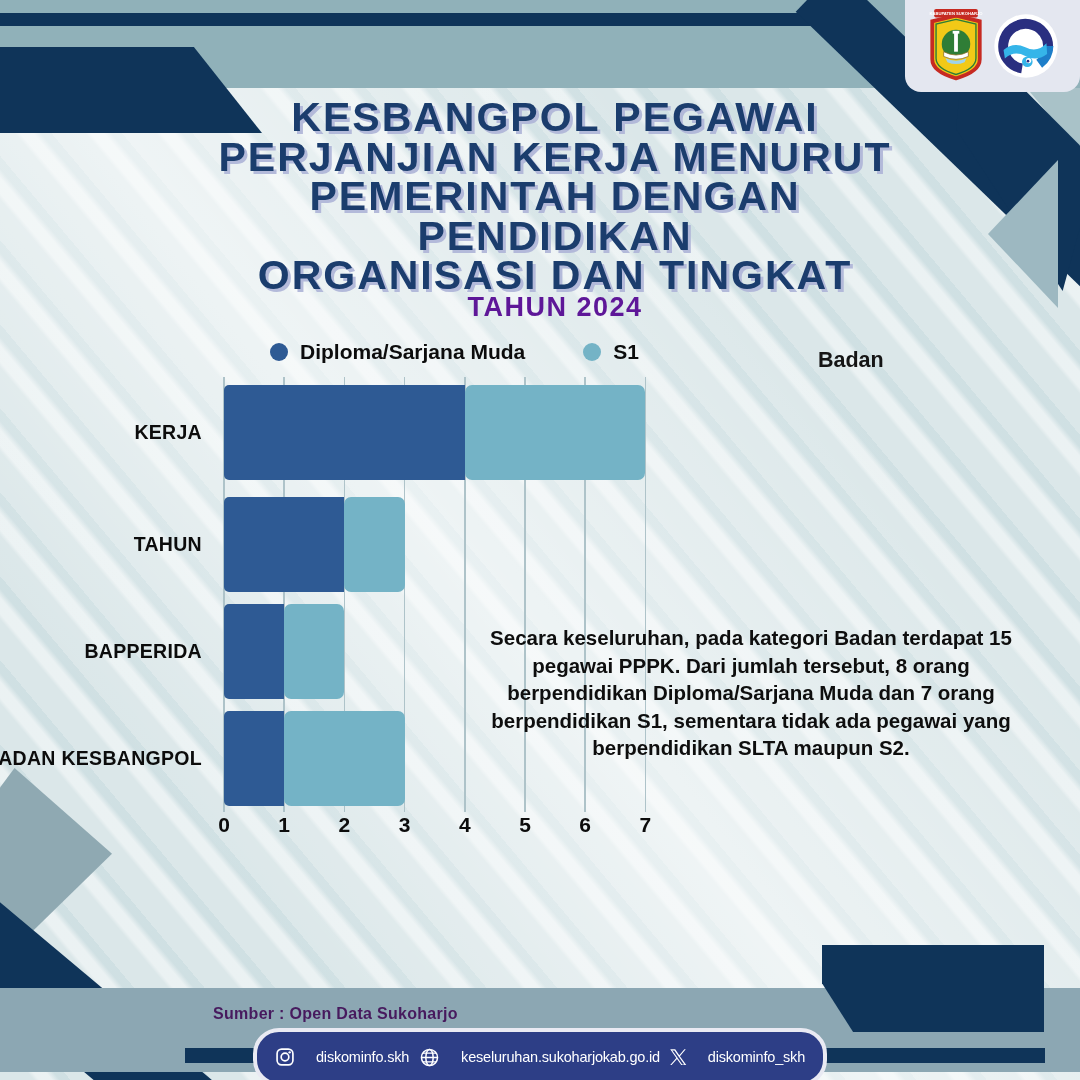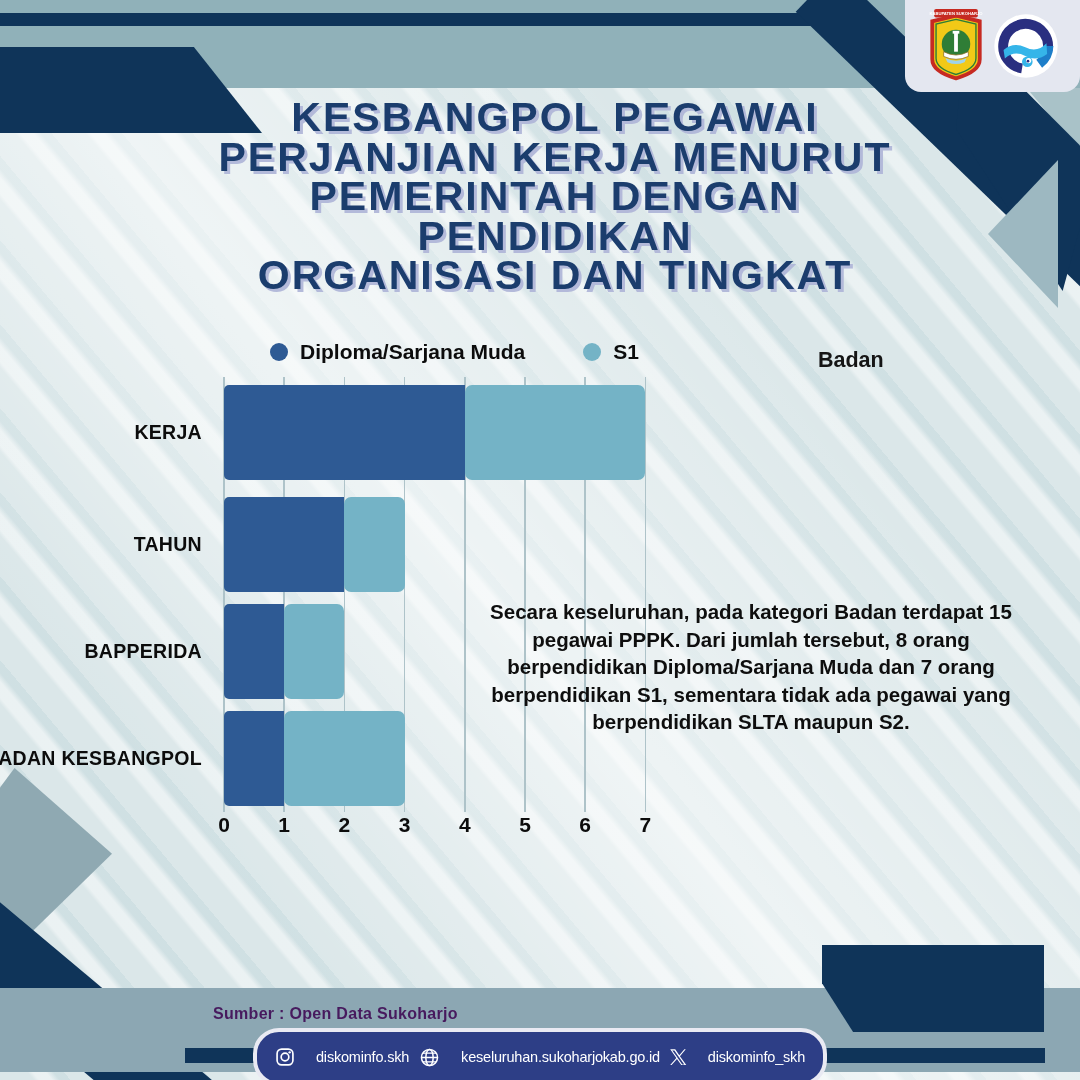--- a/index.html
+++ b/index.html
@@ -51,21 +51,21 @@
   .gridline{position:absolute;width:1.5px;background:#aec3c9;}
   .bar-seg{position:absolute;}
   .seg-0{border-radius:5px 0 0 5px;}
   .seg-1{border-radius:7px;}
   .cat-label{position:absolute;left:0;width:212px;display:flex;align-items:center;
     justify-content:flex-end;padding-right:10px;box-sizing:border-box;
     font-weight:bold;font-size:19.5px;letter-spacing:.3px;color:#0c0c0c;white-space:nowrap;}
   .tick-label{position:absolute;width:40px;text-align:center;
     font-weight:bold;font-size:21px;color:#0c0c0c;}
   
-  .annotation{left:468px;top:598px;width:566px;text-align:center;
+  .annotation{left:468px;top:624px;width:566px;text-align:center;
     font-weight:bold;font-size:20.5px;line-height:27.5px;color:#0e0e0e;}
   
   .source{left:213px;top:1005px;font-weight:bold;font-size:16px;color:#471a5e;letter-spacing:.3px;}
   .pill{left:50%;top:1028px;transform:translateX(-50%);height:58px;
     background:#2d3e86;border:4px solid #e9eaf3;border-radius:26px;
     display:flex;align-items:center;gap:10px;padding:0 18px;box-sizing:border-box;white-space:nowrap;}
   .social{display:flex;align-items:center;gap:21px;color:#fff;font-size:14.5px;letter-spacing:-.2px;}
   .social svg{display:block;}
 </style>
 </head>
@@ -109,20 +109,21 @@
     </svg>
   </div>
 
   <div class="abs title" id="title-lines">
       <div>KESBANGPOL PEGAWAI</div>
       <div>PERJANJIAN KERJA MENURUT</div>
       <div>PEMERINTAH DENGAN</div>
       <div>PENDIDIKAN</div>
       <div>ORGANISASI DAN TINGKAT</div>
     </div>
+  <div class="abs subtitle">TAHUN 2024</div>
 
   <div class="abs legend">
     <div class="legend-item">
       <span class="legend-dot" id="dot0" style="background: rgb(46, 90, 148);"></span>
       <span class="legend-label">Diploma/Sarjana Muda</span>
     </div>
     <div class="legend-item">
       <span class="legend-dot" id="dot1" style="background: rgb(116, 179, 198);"></span>
       <span class="legend-label">S1</span>
     </div>

